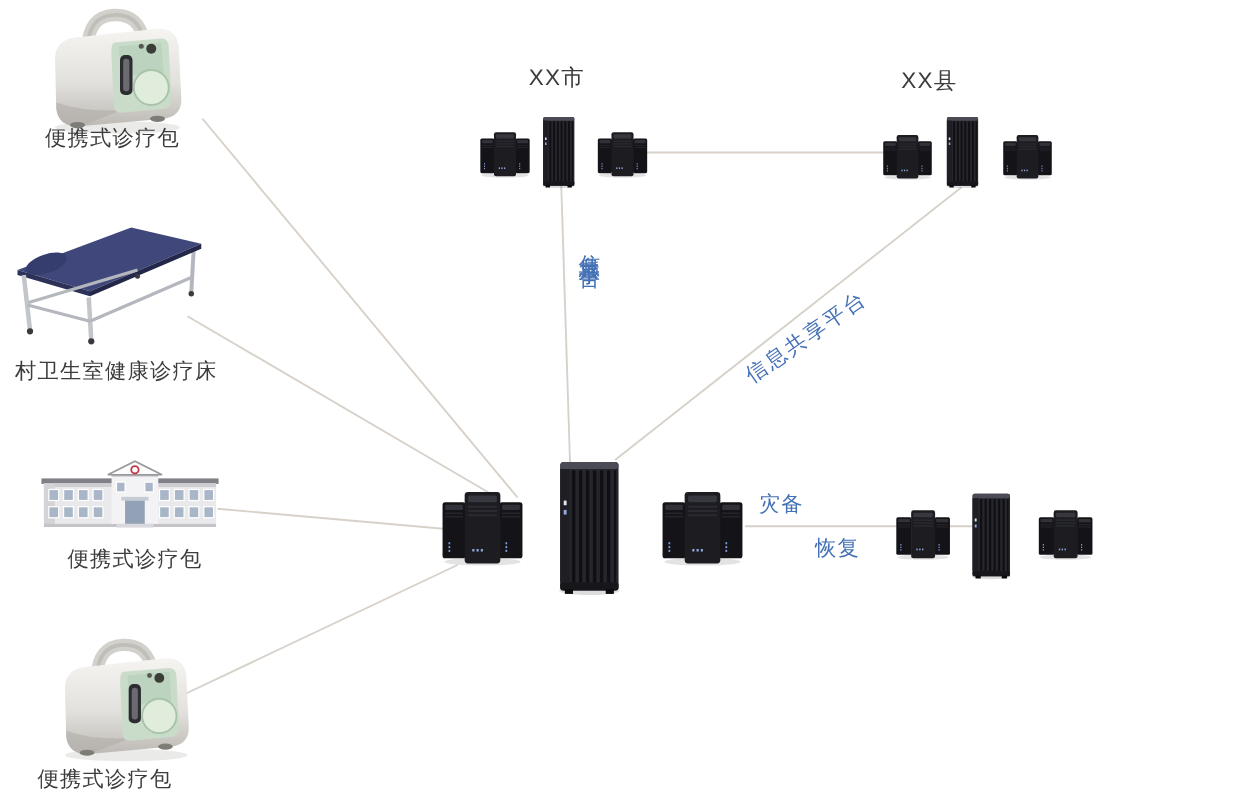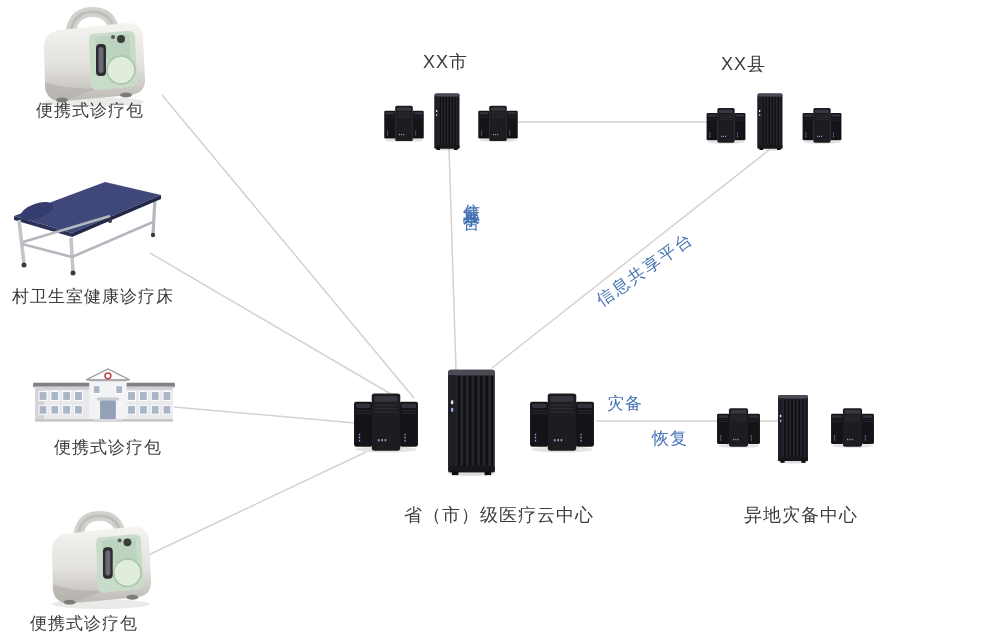--- a/index.html
+++ b/index.html
@@ -223,32 +223,30 @@
 
   <svg class="node-img" style="left:352px;top:390px;width:68px;height:63px">
       <use href="#sym-tower-group"></use>
     </svg>
   <svg class="node-img" style="left:443px;top:365px;width:57px;height:112px">
       <use href="#sym-rack"></use>
     </svg>
   <svg class="node-img" style="left:528px;top:390px;width:68px;height:63px">
       <use href="#sym-tower-group"></use>
     </svg>
-  <div class="node-label cluster-label" style="left:404px;top:503px">省（市）级医疗云中心</div>
 
   <svg class="node-img" style="left:714px;top:406px;width:49px;height:42px">
       <use href="#sym-tower-group"></use>
     </svg>
   <svg class="node-img" style="left:774px;top:392px;width:38px;height:72px">
       <use href="#sym-rack"></use>
     </svg>
   <svg class="node-img" style="left:829px;top:406px;width:47px;height:42px">
       <use href="#sym-tower-group"></use>
     </svg>
-  <div class="node-label cluster-label" style="left:744px;top:503px">异地灾备中心</div>
 
   <div class="link-label vertical" style="left:462px;top:190px;height:125px">信息共享平台</div>
 
   <div class="link-label diagonal" style="left:580px;top:258px;width:130px;text-align:center">信息共享平台</div>
 
   <div class="link-label" style="left:607px;top:392px">灾备</div>
   <div class="link-label" style="left:652px;top:427px">恢复</div>
 
 </div>
 

